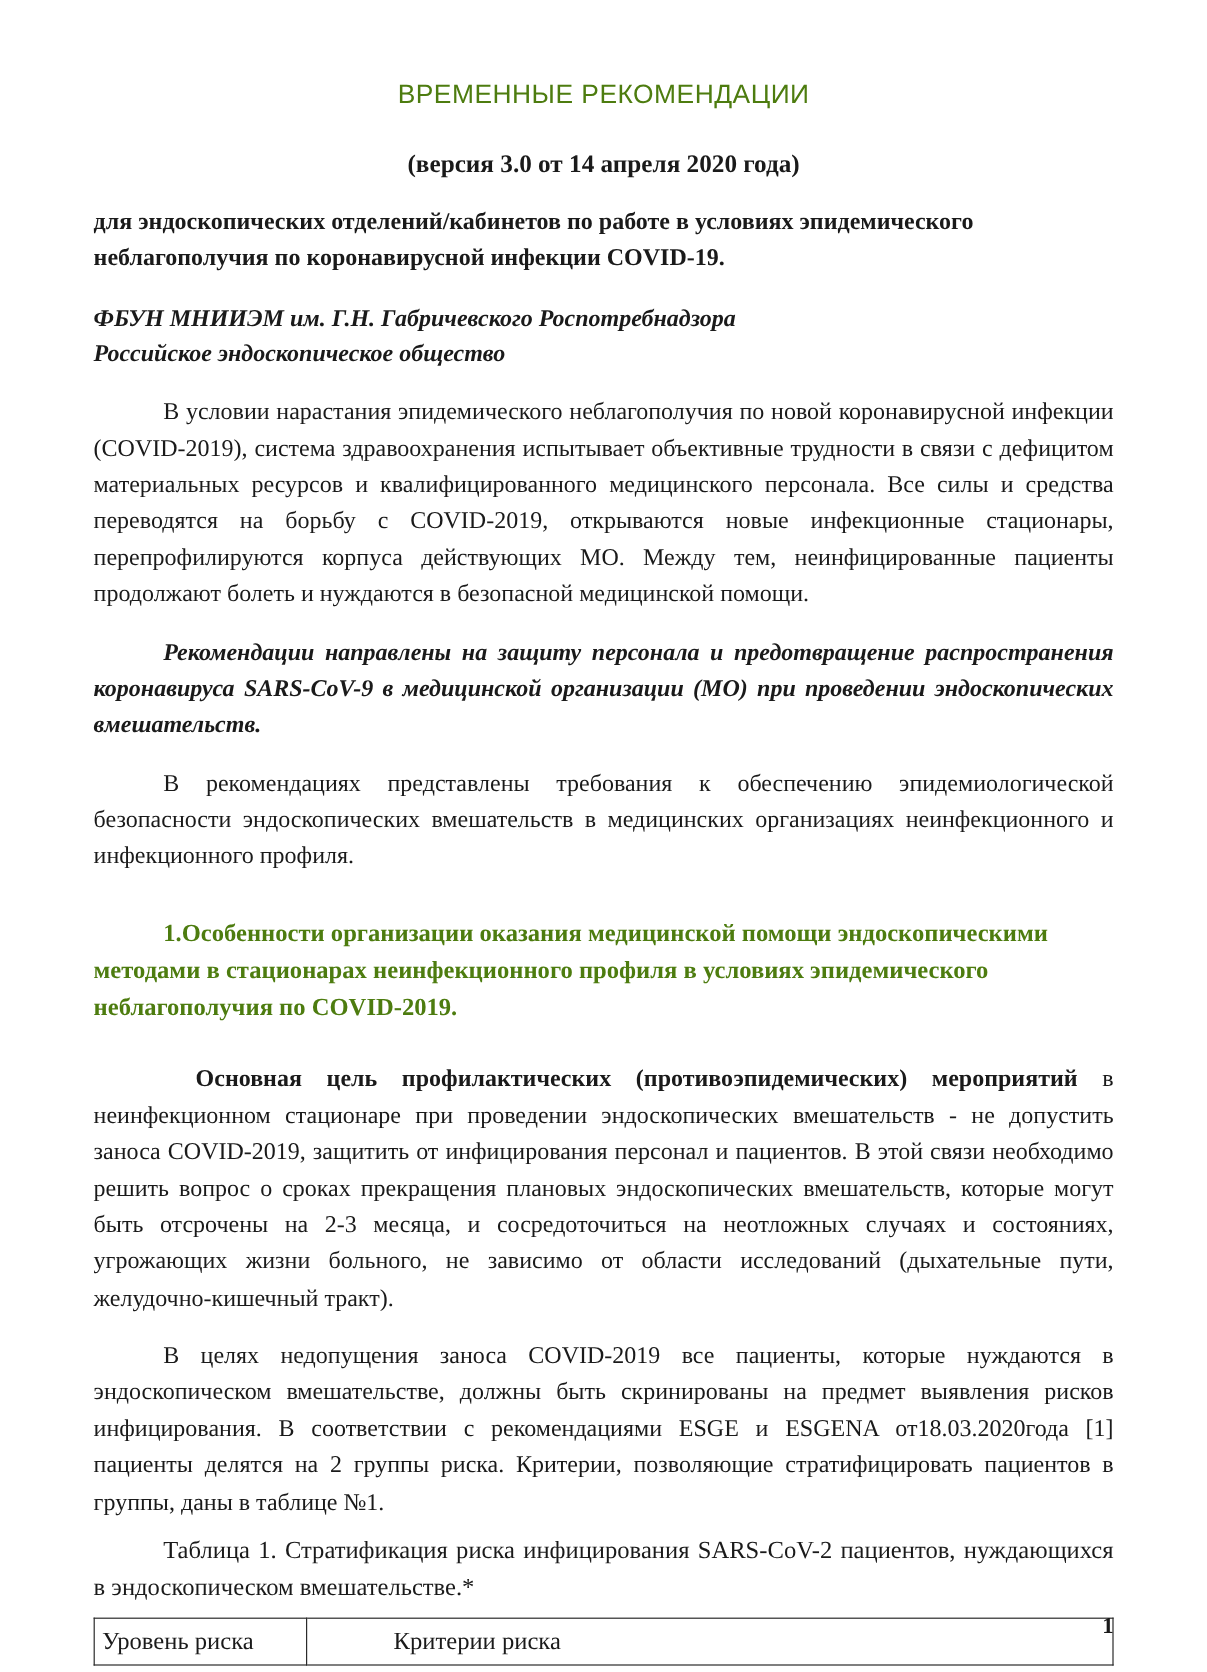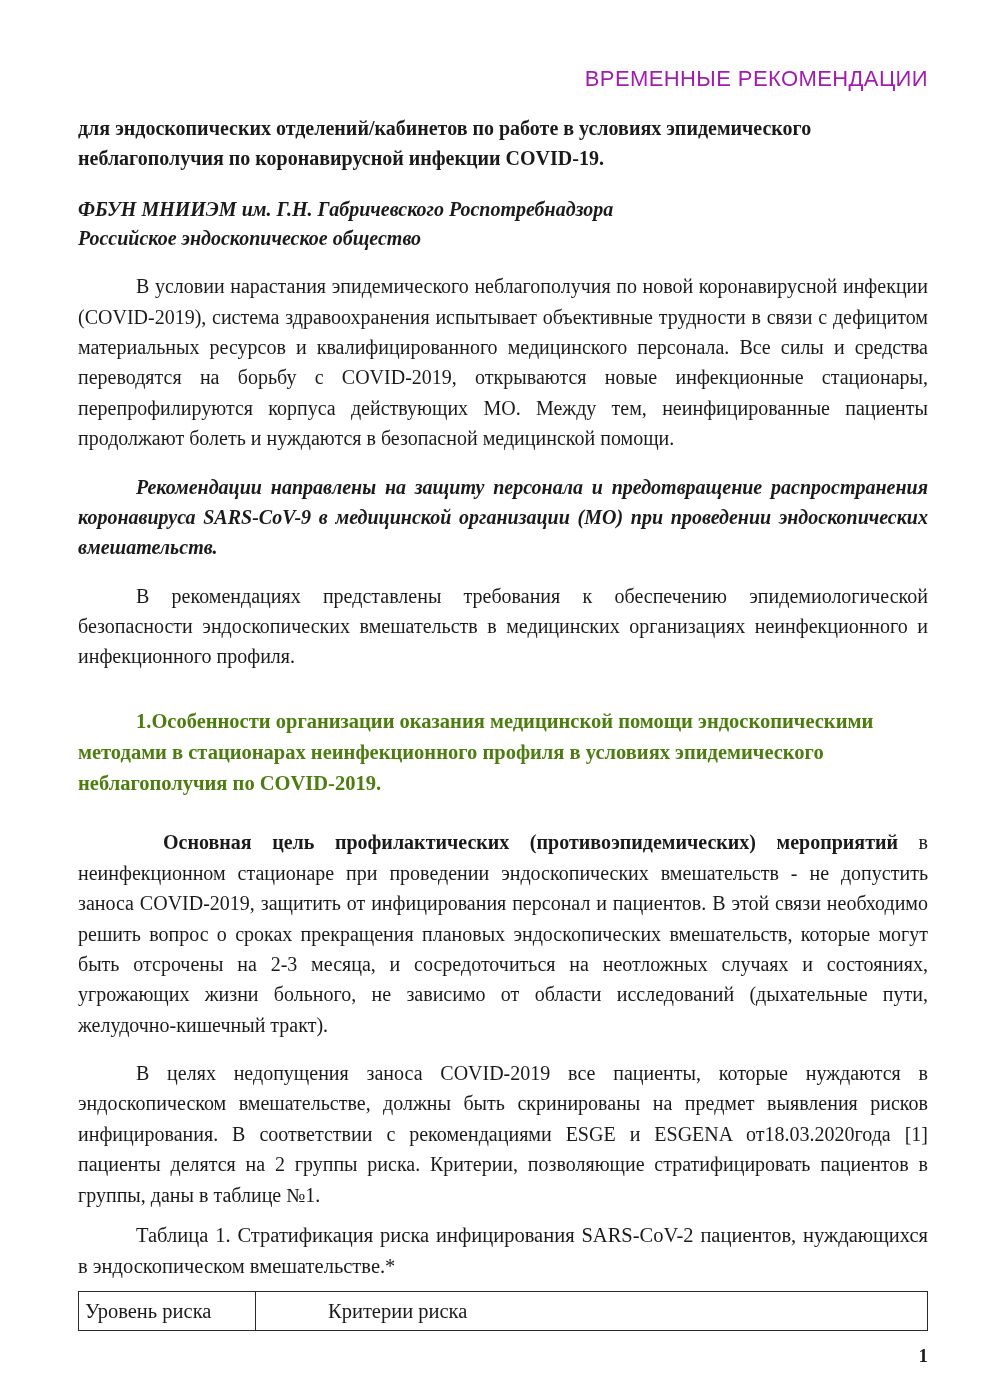--- a/index.html
+++ b/index.html
@@ -22,25 +22,25 @@
   .content {
     position: absolute;
     left: 78px;
     top: 0;
     width: 850px;
   }
 
   
   .doc-title {
     font-family: "Liberation Sans", "DejaVu Sans", sans-serif;
-    color: #a21caf;
+    color: #4d7c0f;
     font-size: 22px;
     font-weight: 400;
     letter-spacing: 0.4px;
-    text-align: right;
+    text-align: center;
     margin: 0;
     padding-top: 66px;
   }
   .doc-version {
     font-size: 21px;
     font-weight: bold;
     text-align: center;
     margin: 0;
     padding-top: 32px;
   }
@@ -131,20 +131,21 @@
   }
 </style>
 </head>
 <body>
 
 <div class="page">
   <div class="content">
 
     <h1 class="doc-title">ВРЕМЕННЫЕ РЕКОМЕНДАЦИИ</h1>
 
+    <p class="doc-version">(версия 3.0 от 14 апреля 2020 года)</p>
 
     <p class="doc-subtitle">для эндоскопических отделений/кабинетов по работе в условиях эпидемического неблагополучия по коронавирусной инфекции COVID-19.</p>
 
     <p class="doc-org">ФБУН МНИИЭМ им. Г.Н. Габричевского Роспотребнадзора</p>
 
     <p class="doc-org tight" style="padding-top:0">Российское эндоскопическое общество</p>
 
     <p class="para">В условии нарастания эпидемического неблагополучия по новой коронавирусной инфекции (COVID-2019), система здравоохранения испытывает объективные трудности в связи с дефицитом материальных ресурсов и квалифицированного медицинского персонала. Все силы и средства переводятся на борьбу с COVID-2019, открываются новые инфекционные стационары, перепрофилируются корпуса действующих МО. Между тем, неинфицированные пациенты продолжают болеть и нуждаются в безопасной медицинской помощи.</p>
 
     <p class="para em">Рекомендации направлены на защиту персонала и предотвращение распространения коронавируса SARS-CoV-9 в медицинской организации (МО) при проведении эндоскопических вмешательств.</p>

